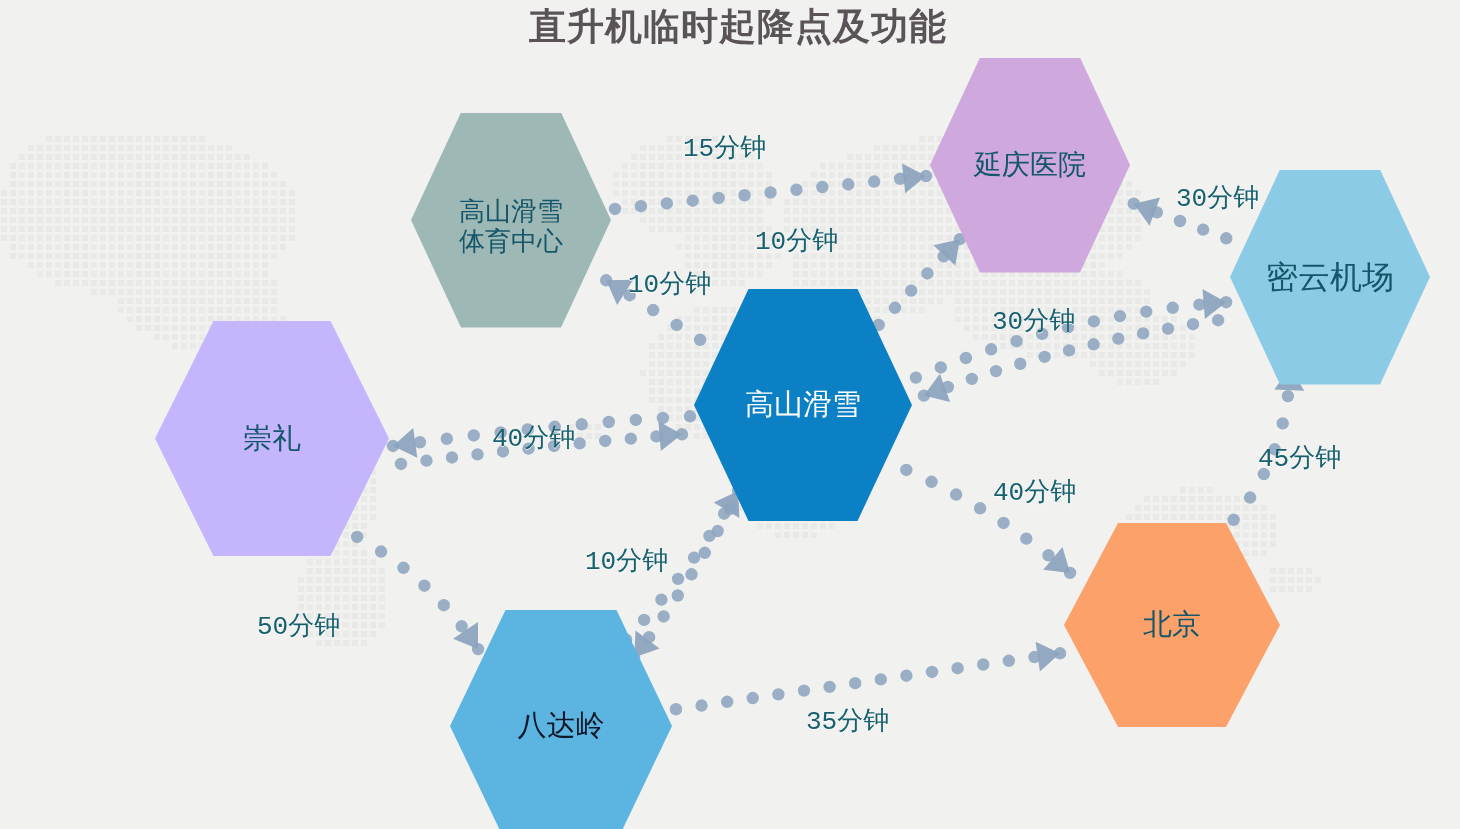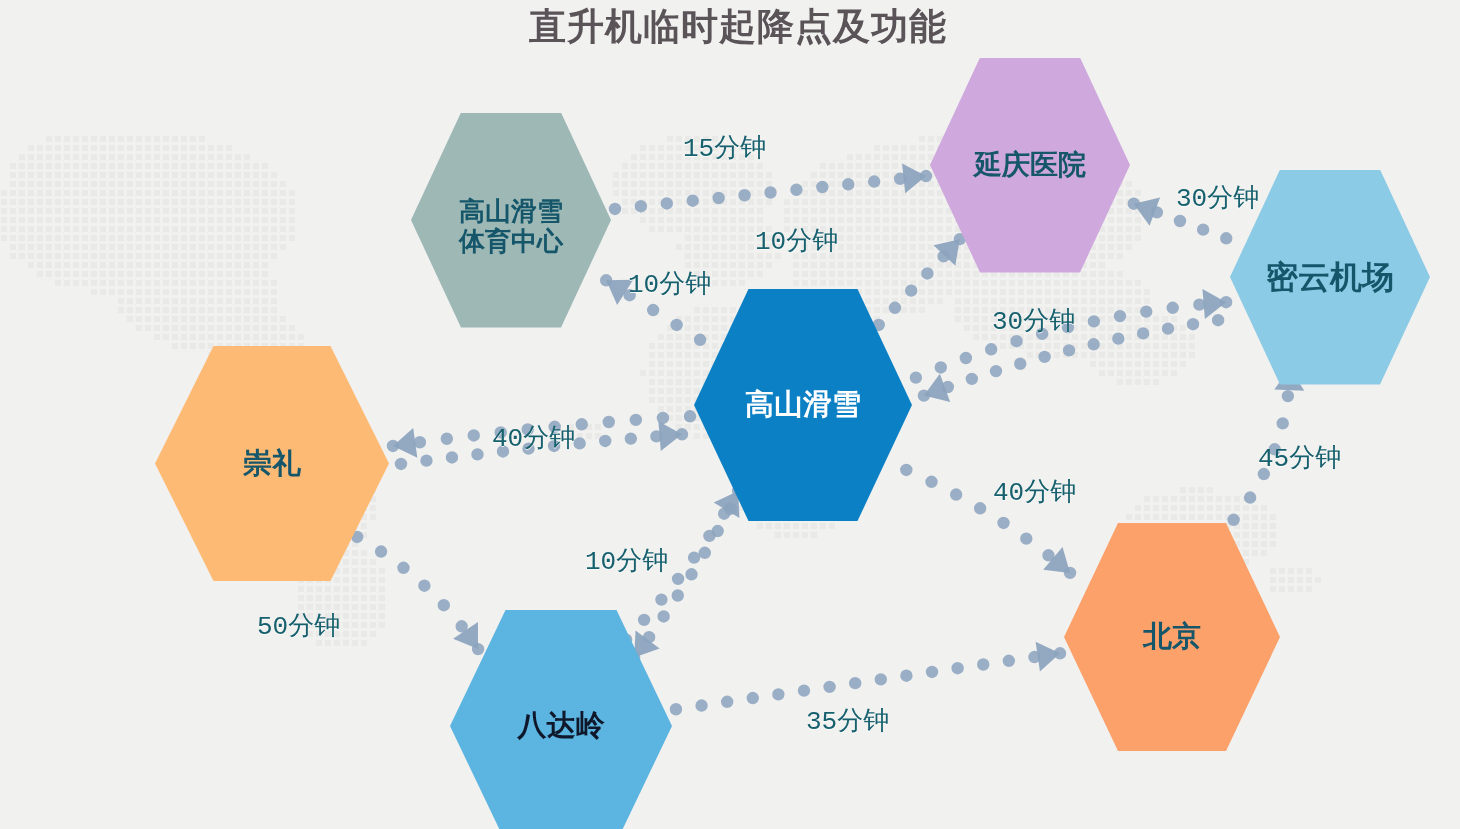--- a/index.html
+++ b/index.html
@@ -51,21 +51,21 @@
   .chev-row { display: flex; align-items: center; gap: 2px; margin-left: 8px; }
   .chev { width: 22px; height: 46px; }
   #edges { position: absolute; inset: 0; }
   .hex {
     position: absolute;
     display: flex;
     align-items: center;
     justify-content: center;
     text-align: left;
     clip-path: polygon(25% 0%, 75% 0%, 100% 50%, 75% 100%, 25% 100%, 0% 50%);
-    font-weight: bold;
+    font-weight: normal;
     line-height: 1.15;
   }
   .hex-label { pointer-events: none; white-space: pre-line; }
   .edge-label {
     position: absolute;
     font-size: 26px;
     font-weight: normal;
     color: #17606e;
     white-space: nowrap;
     text-shadow: 0 1px 0 rgba(255,255,255,.85);
@@ -122,24 +122,24 @@
       </div>
       <div class="hex" style="left: 930px; top: 57.5px; width: 200px; height: 215px; background: rgb(207, 168, 221);">
         <div class="hex-label" style="color: rgb(21, 86, 106); font-size: 28px;">延庆医院</div>
       </div>
       <div class="hex" style="left: 1230px; top: 169.5px; width: 200px; height: 215px; background: rgb(140, 203, 229);">
         <div class="hex-label" style="color: rgb(21, 86, 106); font-size: 32px;">密云机场</div>
       </div>
       <div class="hex" style="left: 694px; top: 289px; width: 218px; height: 232px; background: rgb(11, 128, 196);">
         <div class="hex-label" style="color: rgb(255, 255, 255); font-size: 29px;">高山滑雪</div>
       </div>
-      <div class="hex" style="left: 155px; top: 346px; width: 234px; height: 235px; background: #fdba74;">
+      <div class="hex" style="left: 155px; top: 321px; width: 234px; height: 235px; background: #c4b5fd;">
         <div class="hex-label" style="color: rgb(21, 86, 106); font-size: 29px;">崇礼</div>
       </div>
-      <div class="hex" style="left: 1064px; top: 523px; width: 216px; height: 228px; background: rgb(252, 161, 106);">
+      <div class="hex" style="left: 1064px; top: 523px; width: 216px; height: 204px; background: rgb(252, 161, 106);">
         <div class="hex-label" style="color: rgb(21, 86, 106); font-size: 29px;">北京</div>
       </div>
       <div class="hex" style="left: 450px; top: 610px; width: 222px; height: 232px; background: rgb(92, 180, 224);">
         <div class="hex-label" style="color: #0f172a; font-size: 29px;">八达岭</div>
       </div>
     </div>
   <div id="labels">
       <div class="edge-label" style="left: 683px; top: 130px;">15分钟</div>
       <div class="edge-label" style="left: 755px; top: 223px;">10分钟</div>
       <div class="edge-label" style="left: 628px; top: 266px;">10分钟</div>

